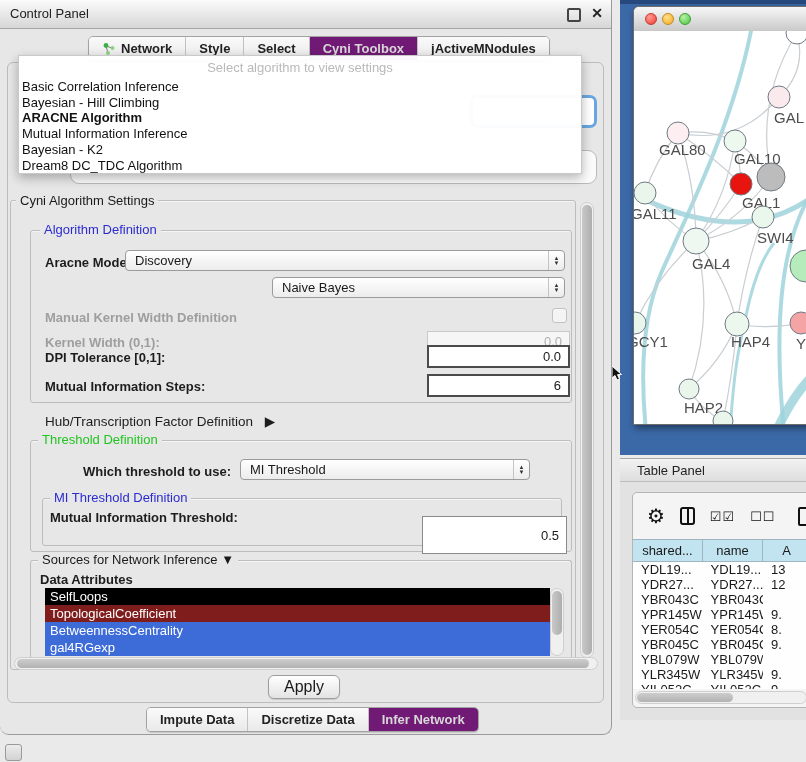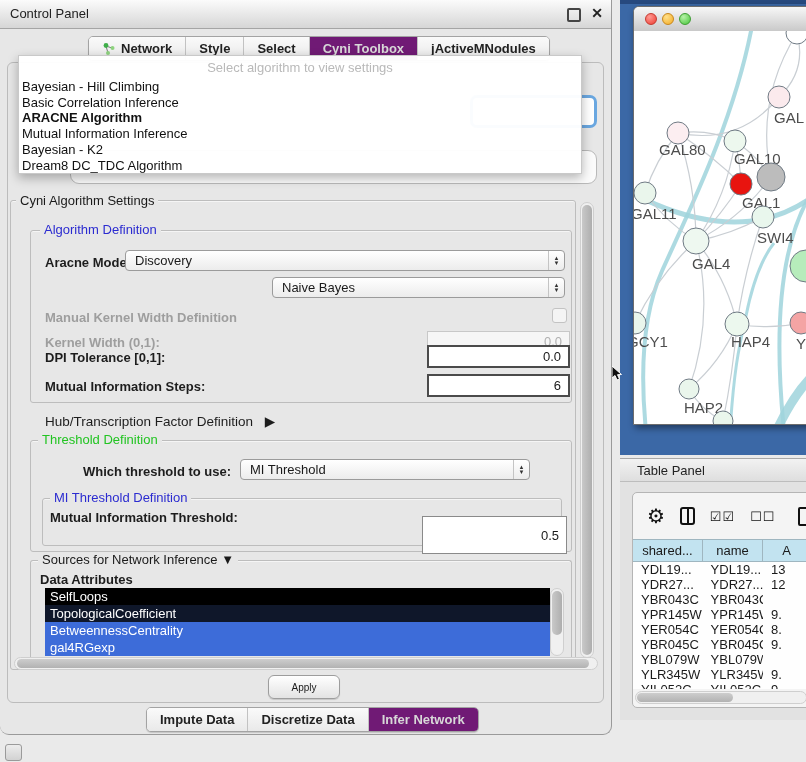--- a/index.html
+++ b/index.html
@@ -63,21 +63,21 @@
   .vscroll{position:absolute;width:14px;background:#f0f0f0;border:1px solid #cfcfcf;border-radius:7px;box-sizing:border-box;}
   .vscroll .thumb{position:absolute;left:1px;right:1px;background:linear-gradient(90deg,#c9c9c9,#aeaeae);border-radius:6px;}
   .hscroll{position:absolute;height:13px;background:#f0f0f0;border:1px solid #cfcfcf;border-radius:7px;box-sizing:border-box;}
   .hscroll .thumb{position:absolute;top:1px;bottom:1px;background:linear-gradient(#cdcdcd,#b2b2b2);border-radius:6px;}
 
   
   .attr-list{position:absolute;left:45px;top:588px;width:505px;height:68px;background:#fff;overflow:hidden;}
   .attr-item{font-size:13px;line-height:17px;color:#fff;padding-left:5px;}
 
   .apply-btn{position:absolute;left:268px;top:675px;width:70px;height:22px;border:1px solid #9d9d9d;border-radius:6px;
-         background:linear-gradient(#ffffff,#e3e3e3);font-size:10px;display:flex;align-items:center;justify-content:center;
+         background:linear-gradient(#ffffff,#e3e3e3);font-size:16px;display:flex;align-items:center;justify-content:center;
          box-shadow:0 1px 1px rgba(0,0,0,.15);}
 
   
   .netpanel{position:absolute;left:620px;top:0;width:186px;height:455px;background:#3b68a6;}
   .netpanel .topstrip{position:absolute;left:0;top:0;right:0;height:4px;background:#27497e;}
   .macwin{position:absolute;left:13px;top:6px;width:180px;height:419px;background:#fff;border:1px solid #6d6d6d;
           border-radius:6px 6px 0 0;box-shadow:2px 3px 7px rgba(0,0,0,.45);box-sizing:border-box;}
   .mac-titlebar{position:absolute;left:0;top:0;right:0;height:24px;border-radius:5px 5px 0 0;
           background:linear-gradient(#f7f7f7,#c9c9c9);border-bottom:1px solid #9a9a9a;}
   .light{position:absolute;top:6px;width:12px;height:12px;border-radius:50%;box-sizing:border-box;}
@@ -151,22 +151,22 @@
       </div>
 
     <div class="content-box"></div>
 
     <div class="ghost-combo"></div>
     <div class="ghost-field"></div>
 
     <div class="popup">
       <div class="popup-title">Select algorithm to view settings</div>
       <div id="algo-list">
+          <div class="algo-item">Basic Correlation Inference</div>
           <div class="algo-item">Bayesian - Hill Climbing</div>
-          <div class="algo-item">Basic Correlation Inference</div>
           <div class="algo-item selected">ARACNE Algorithm</div>
           <div class="algo-item">Mutual Information Inference</div>
           <div class="algo-item">Bayesian - K2</div>
           <div class="algo-item">Dream8 DC_TDC Algorithm</div>
         </div>
     </div>
 
     <div class="group" style="left:10px;top:200px;width:566px;height:470px;"></div>
     <span class="group-label" style="left:16px;top:193px;font-weight:normal;">Cyni Algorithm Settings</span>
 
@@ -230,21 +230,21 @@
 
     <div class="group" style="left:30px;top:560px;width:542px;height:110px;border-bottom:none;"></div>
     <span class="group-label" style="left:38px;top:552px;font-weight:normal;">
       <span>Sources for Network Inference</span>
       <span>▼</span>
     </span>
     <span class="lbl" style="left:40px;top:572px;">Data Attributes</span>
 
     <div class="attr-list" id="attr-list">
         <div class="attr-item" style="background: #000000;">SelfLoops</div>
-        <div class="attr-item" style="background: #0f172a;">TopologicalCoefficient</div>
+        <div class="attr-item" style="background: #7f1d1d;">TopologicalCoefficient</div>
         <div class="attr-item" style="background: rgb(61, 108, 217);">BetweennessCentrality</div>
         <div class="attr-item" style="background: rgb(61, 108, 217);">gal4RGexp</div>
       </div>
     <div class="vscroll" style="left:550px;top:588px;height:68px;">
       <div class="thumb" style="top:2px;height:44px;"></div>
     </div>
 
     <div class="hscroll" style="left:14px;top:657px;width:584px;">
       <div class="thumb" style="left:2px;width:572px;"></div>
     </div>

